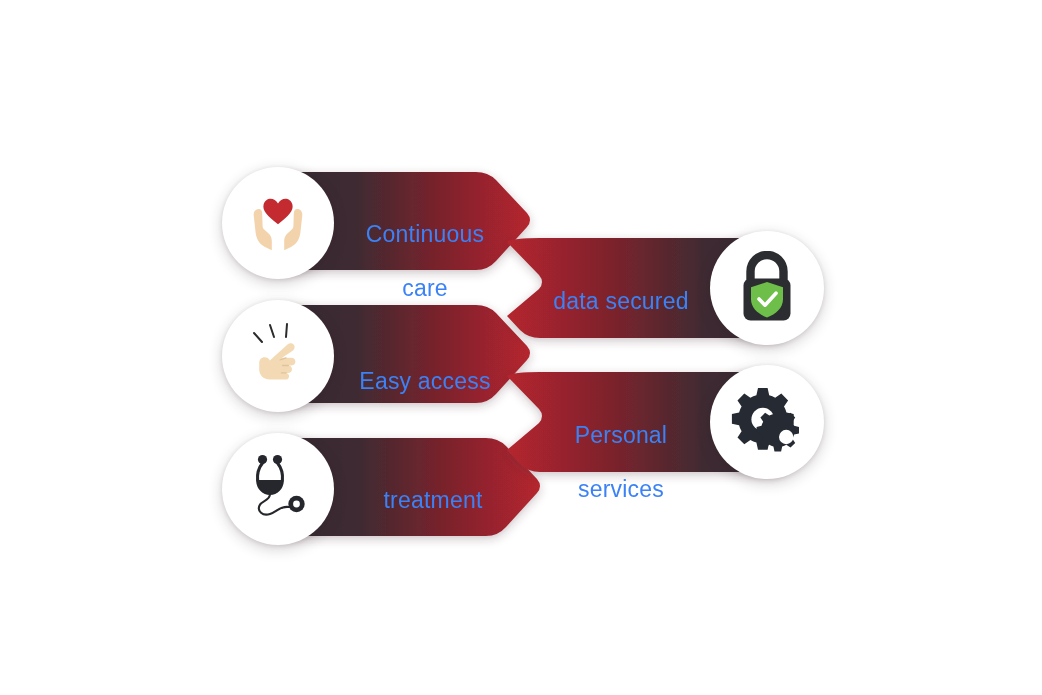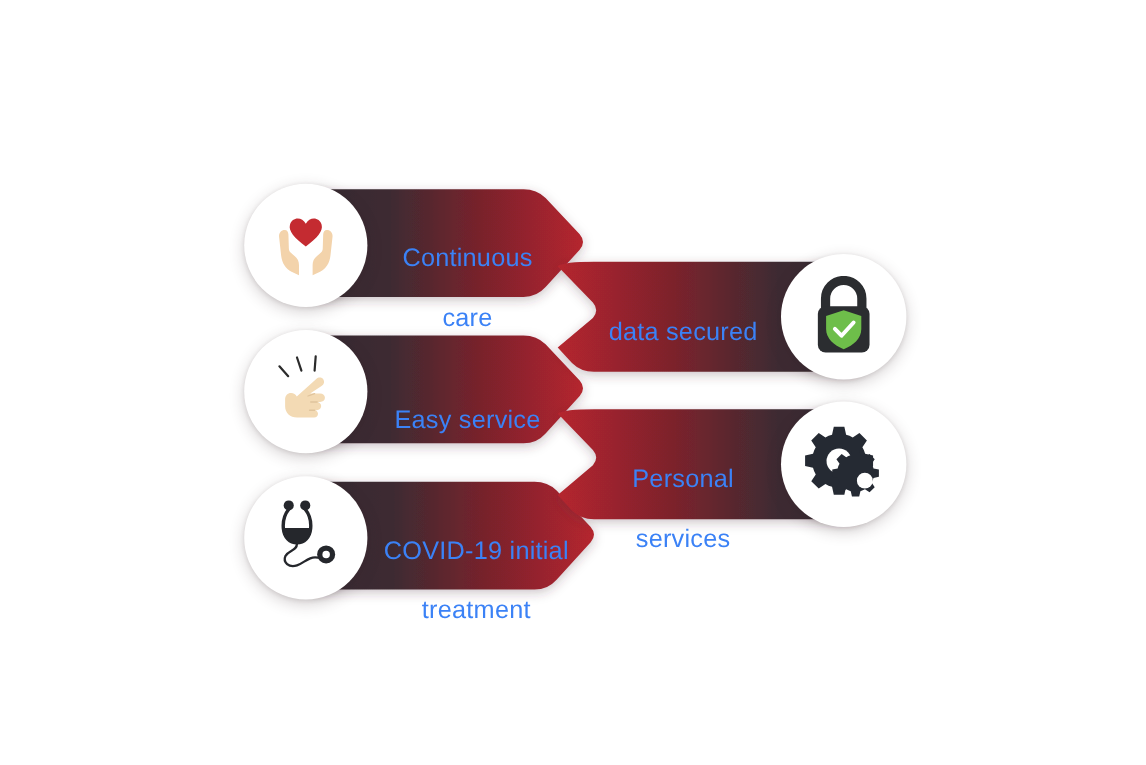--- a/index.html
+++ b/index.html
@@ -164,25 +164,24 @@
                  Q 513 372 540 372 Z" fill="url(#gradRight)"></path>
       </g>
     </svg>
 
     <div class="bar-label left-label" style="left:340px; top:194px; width:170px;">
       <div>Continuous</div>
       <div>care</div>
     </div>
 
     <div class="bar-label left-label" style="left:340px; top:341px; width:170px;">
-      <div>Easy service</div>
+      <div>Easy access</div>
     </div>
 
     <div class="bar-label left-label" style="left:340px; top:460px; width:186px;">
-      <div>COVID-19 initial</div>
       <div>treatment</div>
     </div>
 
     <div class="bar-label right-label" style="left:536px; top:261px; width:170px;">
       <div>data secured</div>
     </div>
 
     <div class="bar-label right-label" style="left:536px; top:395px; width:170px;">
       <div>Personal</div>
       <div>services</div>

